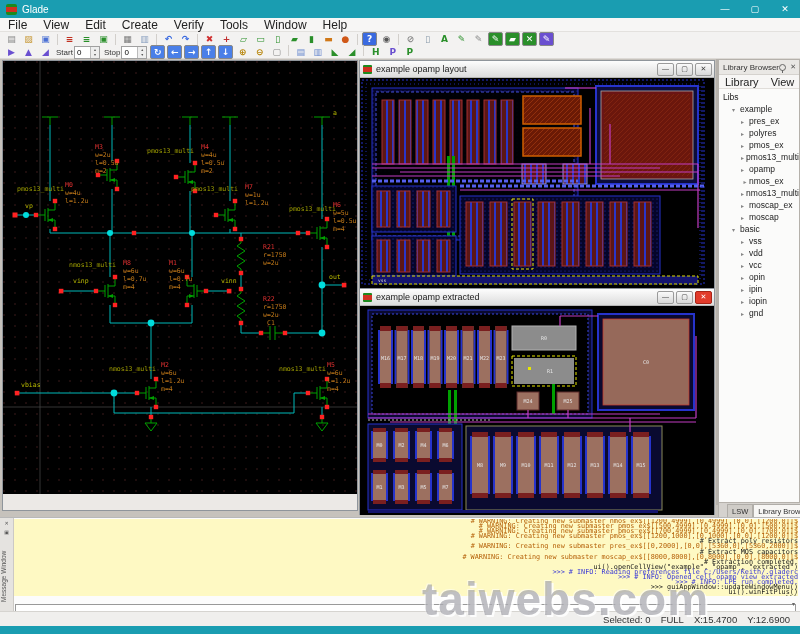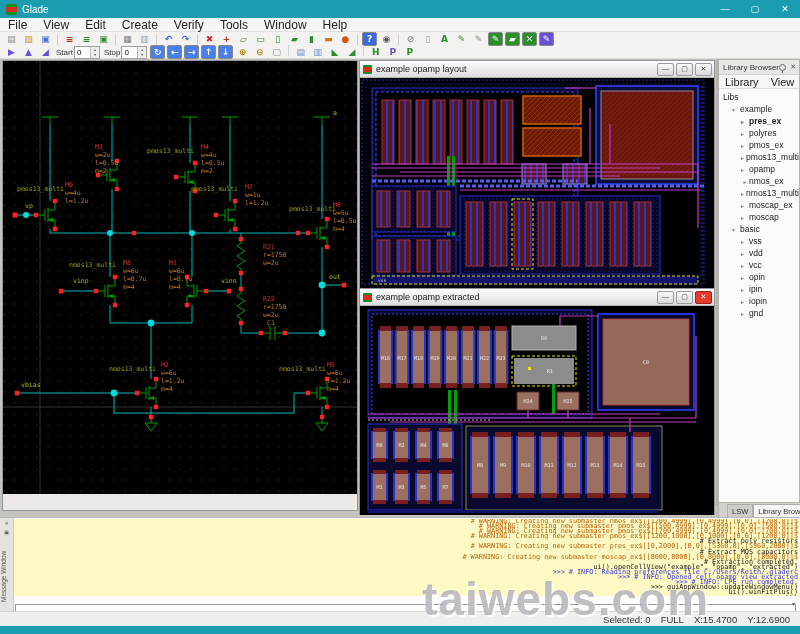--- a/index.html
+++ b/index.html
@@ -625,21 +625,21 @@
           <div class="lib-menu-item">View</div>
           <div class="lib-menu-item">Edit</div>
         </div>
       <div class="libtree">
         <div class="libroot">Libs</div>
         <div>
             <div class="trow" style="padding-left: 13px;">
               <span class="tarr">▾</span>
               <span>example</span>
             </div>
-            <div class="trow" style="padding-left: 22px; font-weight: bold;">
+            <div class="trow" style="padding-left: 22px;">
               <span class="tarr">▸</span>
               <span>pres_ex</span>
             </div>
             <div class="trow" style="padding-left: 22px;">
               <span class="tarr">▸</span>
               <span>polyres</span>
             </div>
             <div class="trow" style="padding-left: 22px;">
               <span class="tarr">▸</span>
               <span>pmos_ex</span>

